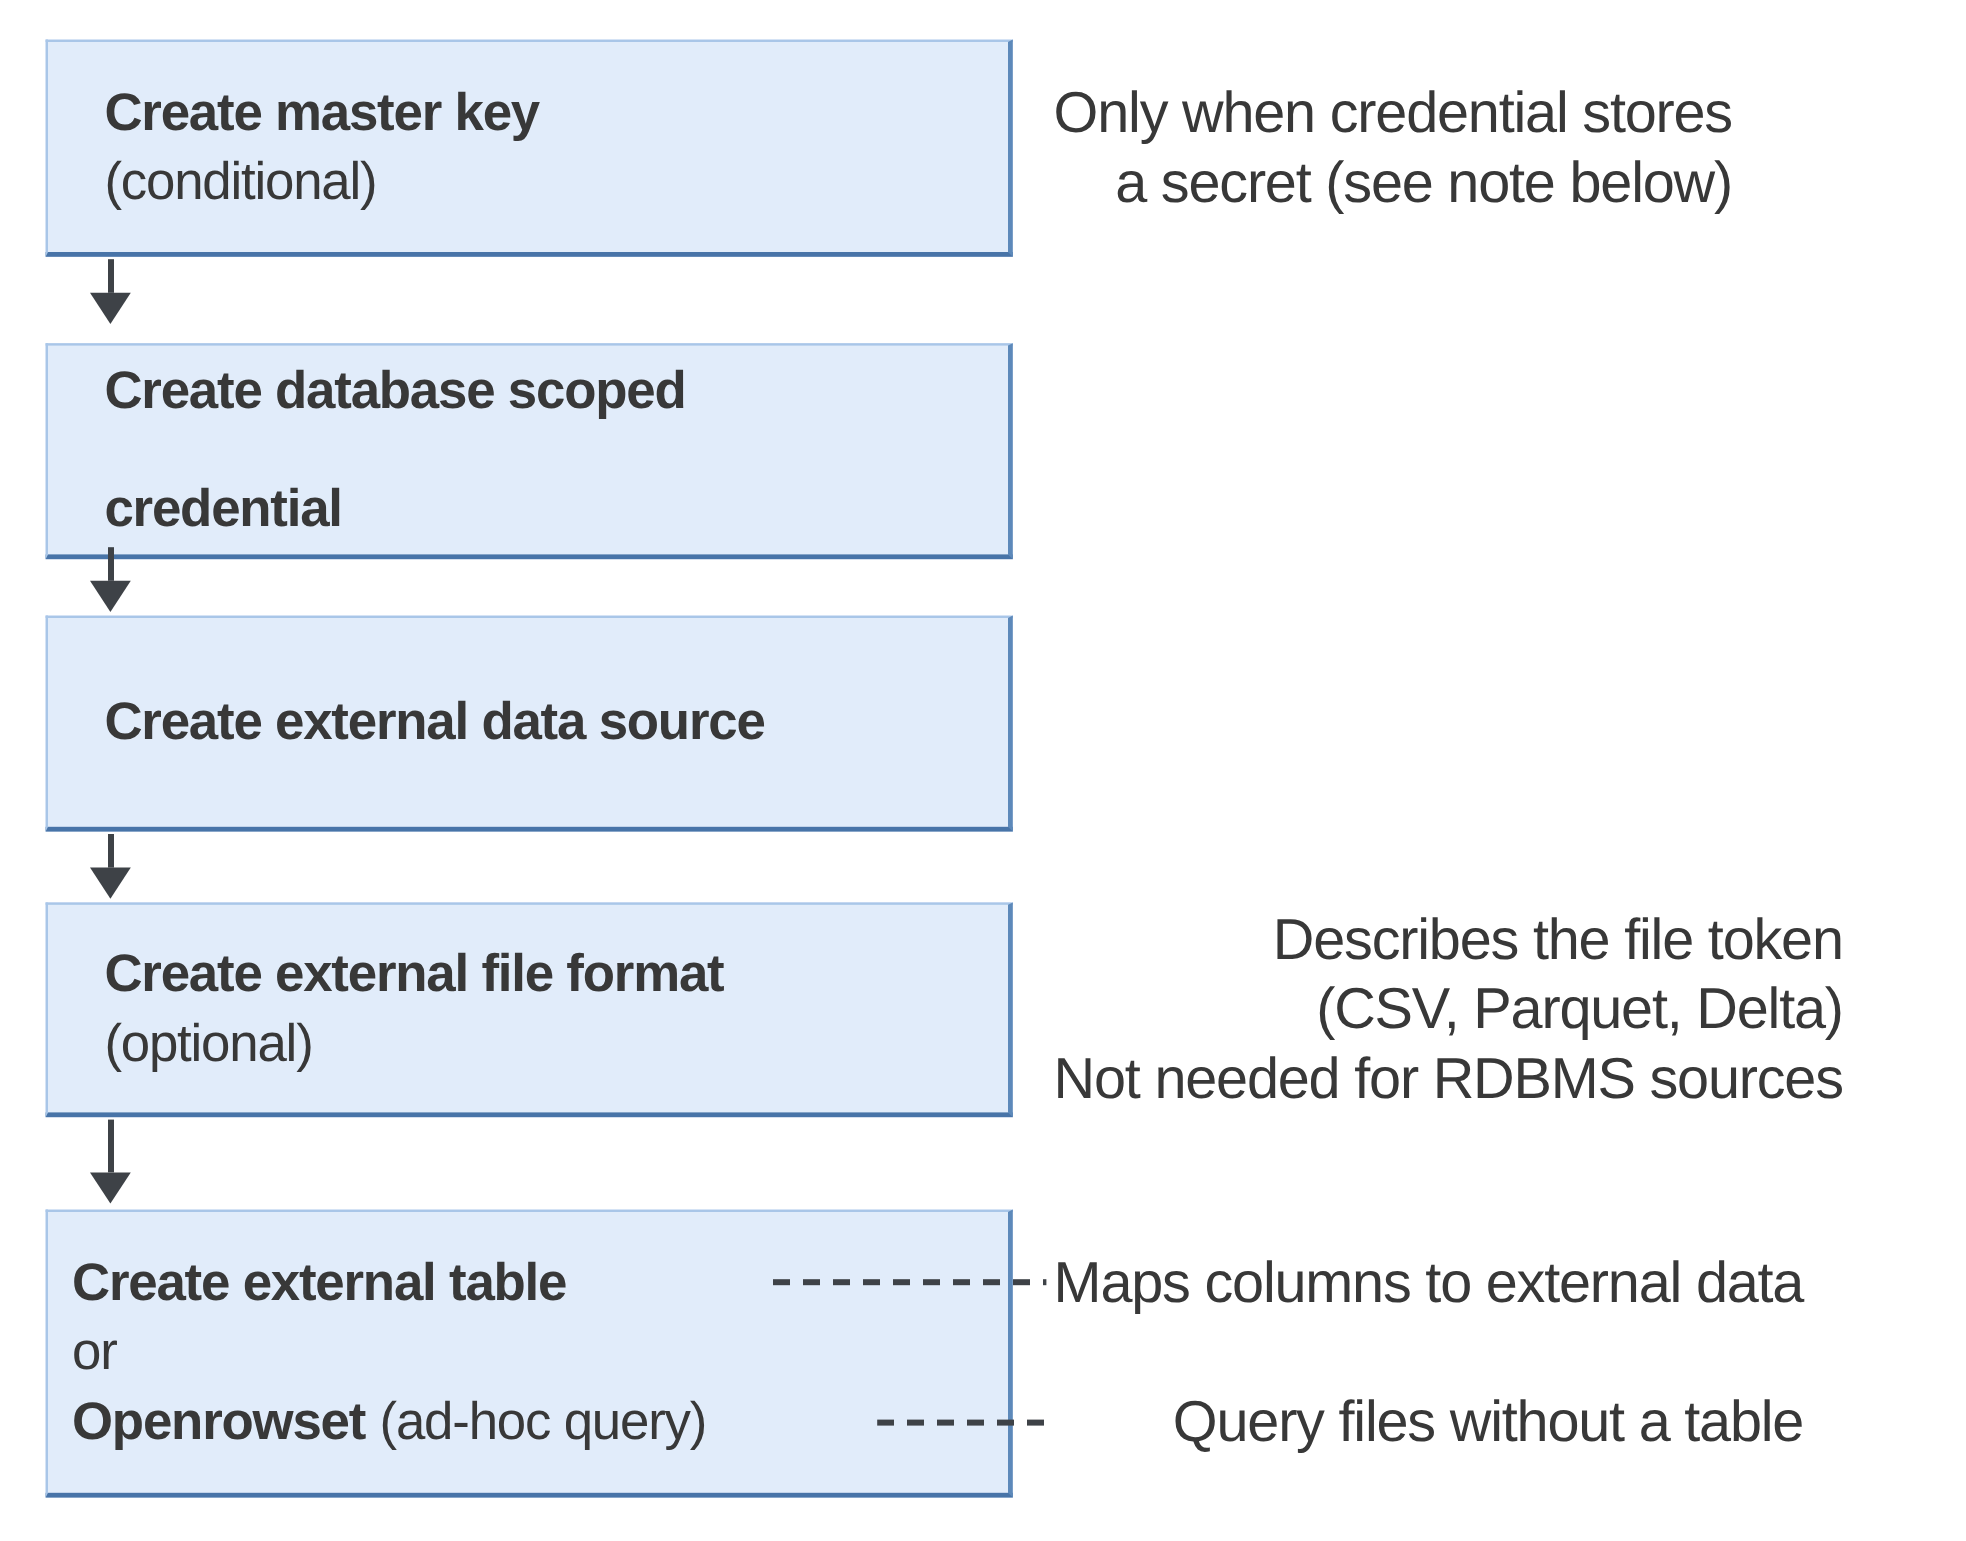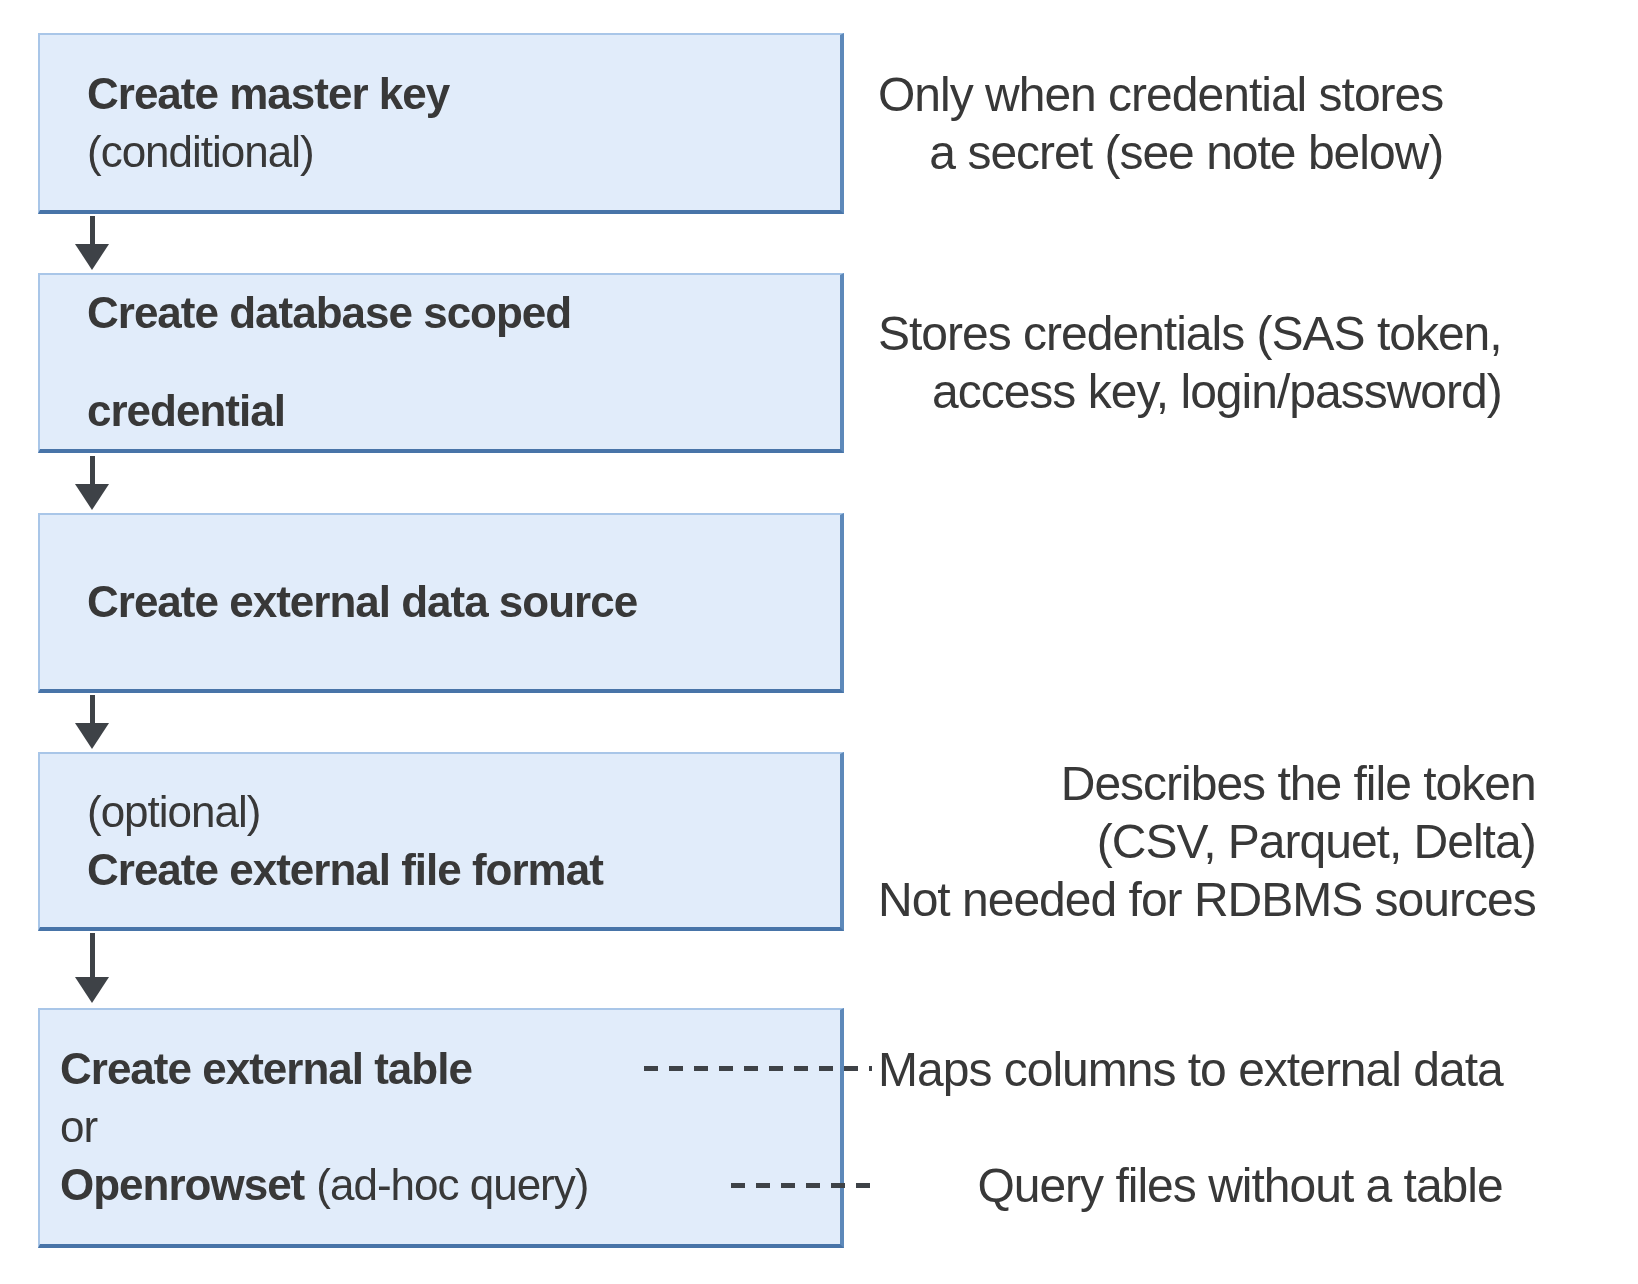--- a/index.html
+++ b/index.html
@@ -91,46 +91,42 @@
   <div class="annotation" style="top:33px;height:181px;">
     <div class="ann-line">Only when credential stores</div>
     <div class="ann-line">a secret (see note below)</div>
   </div>
 
   <div class="arrow" style="top:216px;">
     <div class="shaft" style="height:28px;"></div>
     <div class="head"></div>
   </div>
 
-  <div class="flow-box" style="top:273px;height:180px;gap:40px;">
+  <div class="flow-box" style="top:286px;height:180px;gap:40px;">
     <div class="box-line bold">Create database scoped</div>
     <div class="box-line bold">credential</div>
-  </div>
-  <div class="annotation" style="top:273px;height:180px;">
-    <div class="ann-line">Stores credentials (SAS token,</div>
-    <div class="ann-line">access key, login/password)</div>
   </div>
 
   <div class="arrow" style="top:456px;">
     <div class="shaft" style="height:28px;"></div>
     <div class="head"></div>
   </div>
 
   <div class="flow-box" style="top:513px;height:180px;">
     <div class="box-line bold">Create external data source</div>
   </div>
 
   <div class="arrow" style="top:695px;">
     <div class="shaft" style="height:28px;"></div>
     <div class="head"></div>
   </div>
 
   <div class="flow-box" style="top:752px;height:179px;">
+    <div class="box-line bold">Create external file format</div>
     <div class="box-line">(optional)</div>
-    <div class="box-line bold">Create external file format</div>
   </div>
   <div class="annotation" style="top:752px;height:179px;">
     <div class="ann-line">Describes the file token</div>
     <div class="ann-line">(CSV, Parquet, Delta)</div>
     <div class="ann-line">Not needed for RDBMS sources</div>
   </div>
 
   <div class="arrow" style="top:933px;">
     <div class="shaft" style="height:44px;"></div>
     <div class="head"></div>

